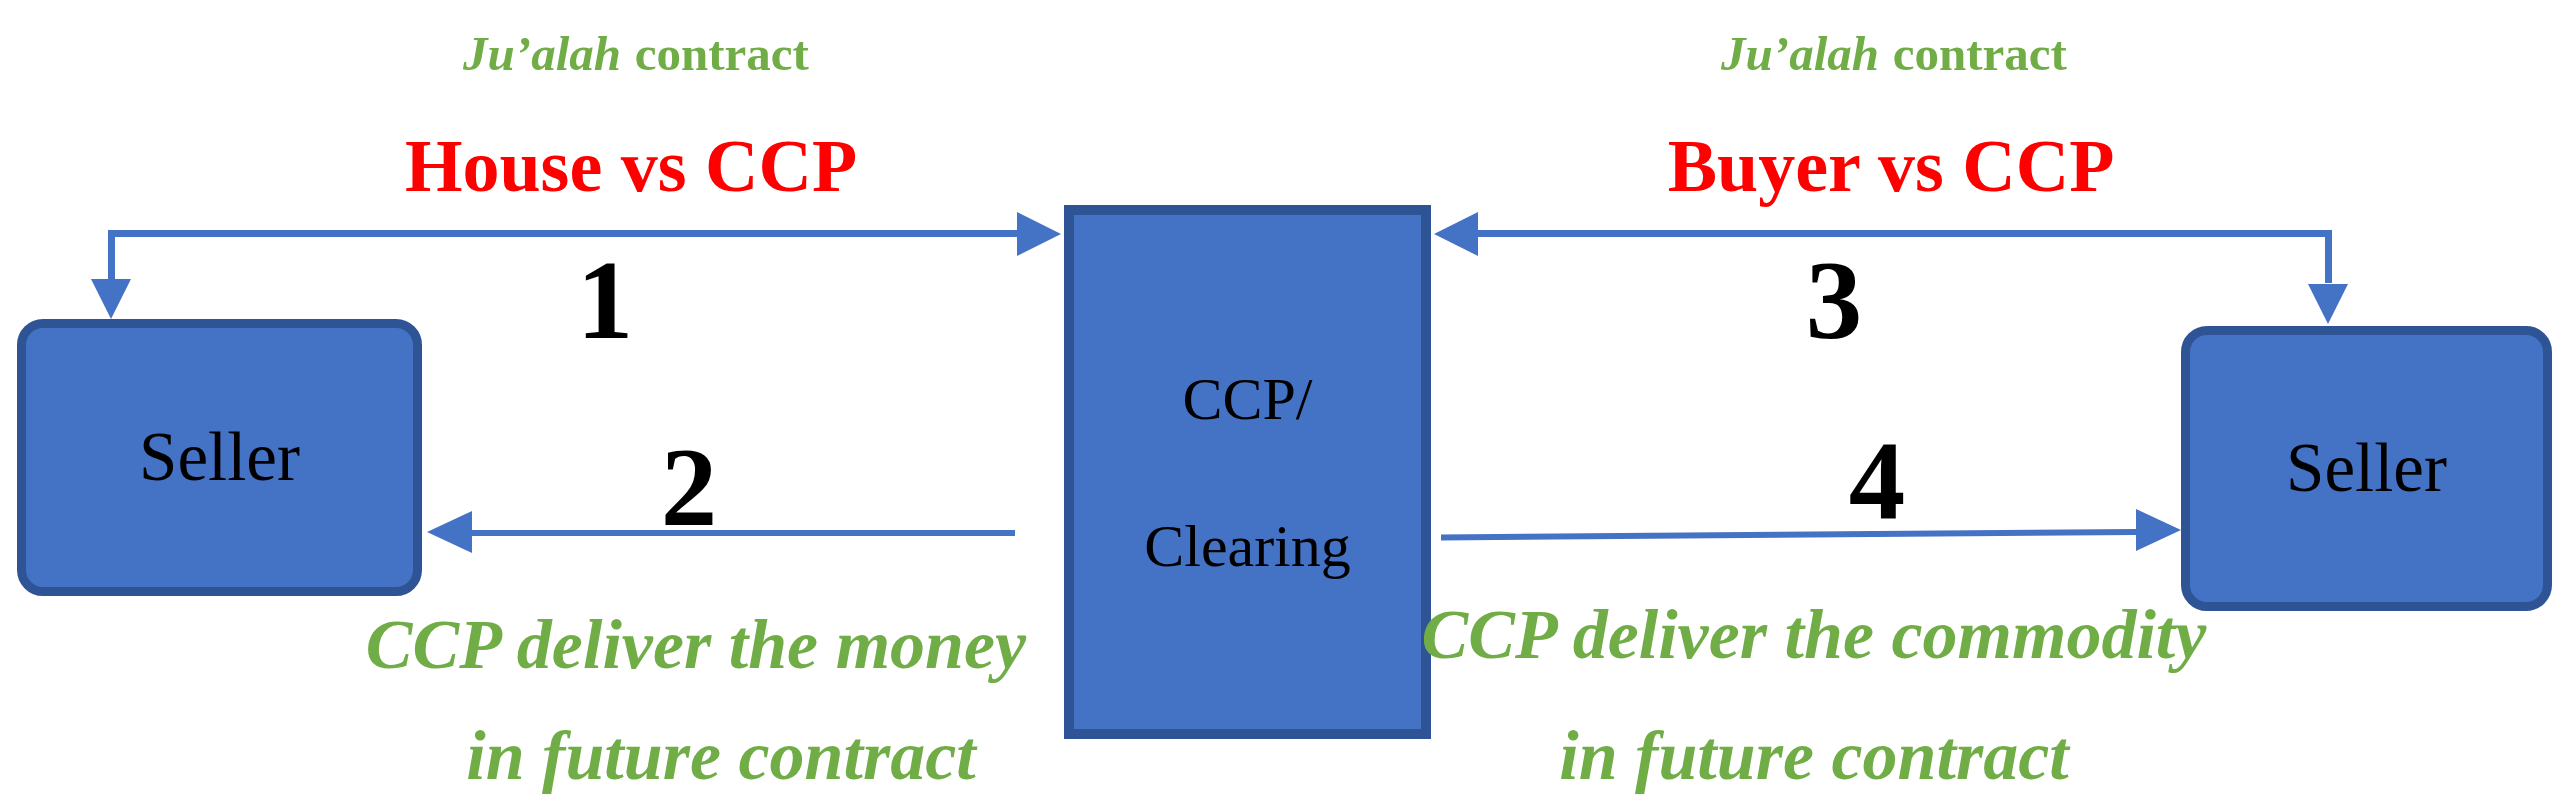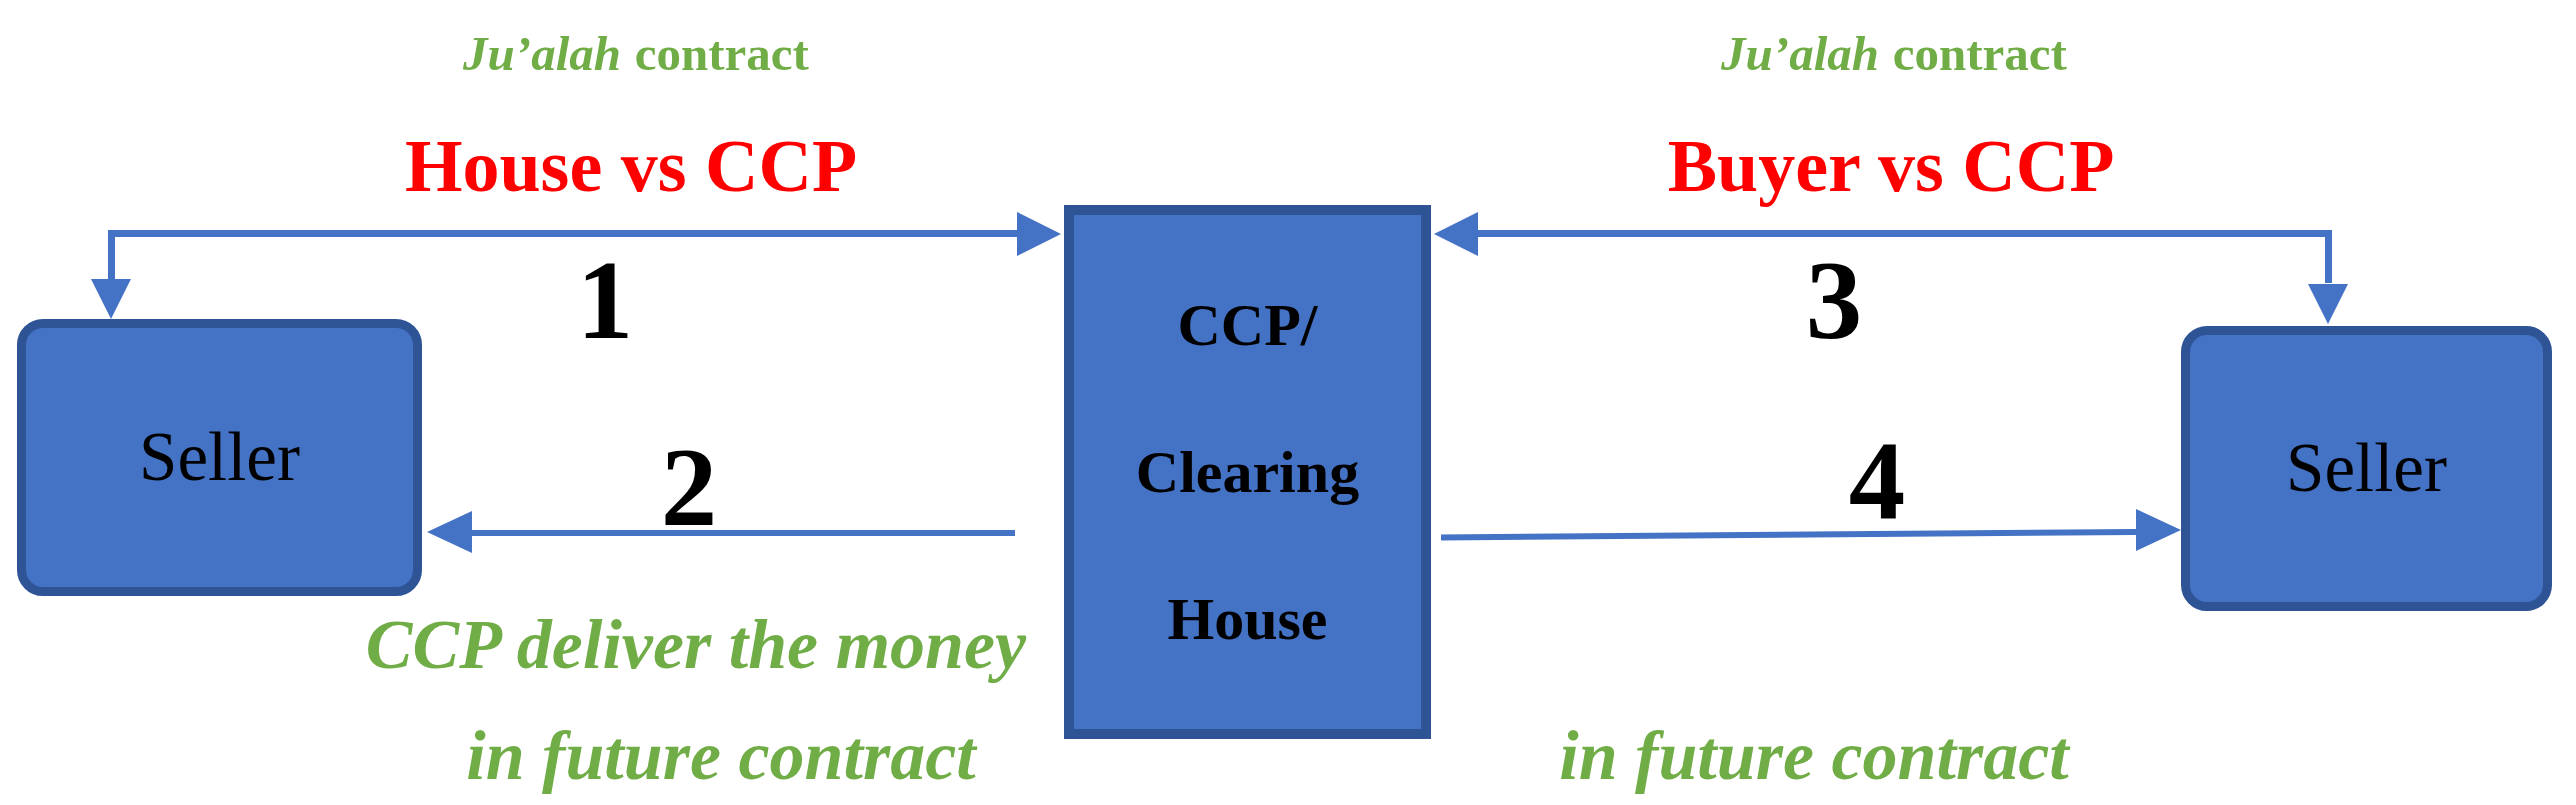--- a/index.html
+++ b/index.html
@@ -21,21 +21,21 @@
   }
   .node.rounded{border-radius:26px;}
   .node-label{font-size:69px;line-height:1;}
   .seller{left:17px;top:319px;width:405px;height:277px;}
   .buyer{left:2181px;top:326px;width:371px;height:285px;}
   .ccp{
     left:1064px;top:205px;width:367px;height:534px;
     border-width:10.5px;border-radius:0;
     flex-direction:column;gap:87px;
   }
-  .ccp-line{font-size:60px;font-weight:bold;line-height:1;text-align:right;}
+  .ccp-line{font-size:60px;font-weight:normal;line-height:1;text-align:right;}
   
   .cline{position:absolute;background:#4472C4;}
   .c1-h{left:108px;top:230px;width:910px;height:6.5px;}
   .c1-v{left:108px;top:230px;width:6.5px;height:50px;}
   .c3-h{left:1478px;top:230px;width:854px;height:6.5px;}
   .c3-v{left:2325px;top:230px;width:6.5px;height:53px;}
   .c2-h{left:472px;top:530px;width:543px;height:5.7px;}
   .c4-h{left:1441px;top:529px;width:695px;height:5.7px;transform:rotate(-0.45deg);transform-origin:100% 50%;}
   
   .ah{position:absolute;width:0;height:0;}
@@ -104,25 +104,25 @@
   <div class="ah ah-right c4-head"></div>
   <div class="txt flow-num n4">4</div>
 
   <div class="node rounded seller">
     <span class="node-label">Seller</span>
   </div>
 
   <div class="node ccp">
     <span class="ccp-line">CCP/</span>
     <span class="ccp-line">Clearing</span>
-    <span class="ccp-line">House</span>
   </div>
 
   <div class="node rounded buyer">
     <span class="node-label">Seller</span>
   </div>
 
   <div class="txt caption cap-l1">CCP deliver the money</div>
   <div class="txt caption cap-l2">in future contract</div>
+  <div class="txt caption cap-r1">CCP deliver the commodity</div>
   <div class="txt caption cap-r2">in future contract</div>
 
 </div>
 
 
 </body></html>

